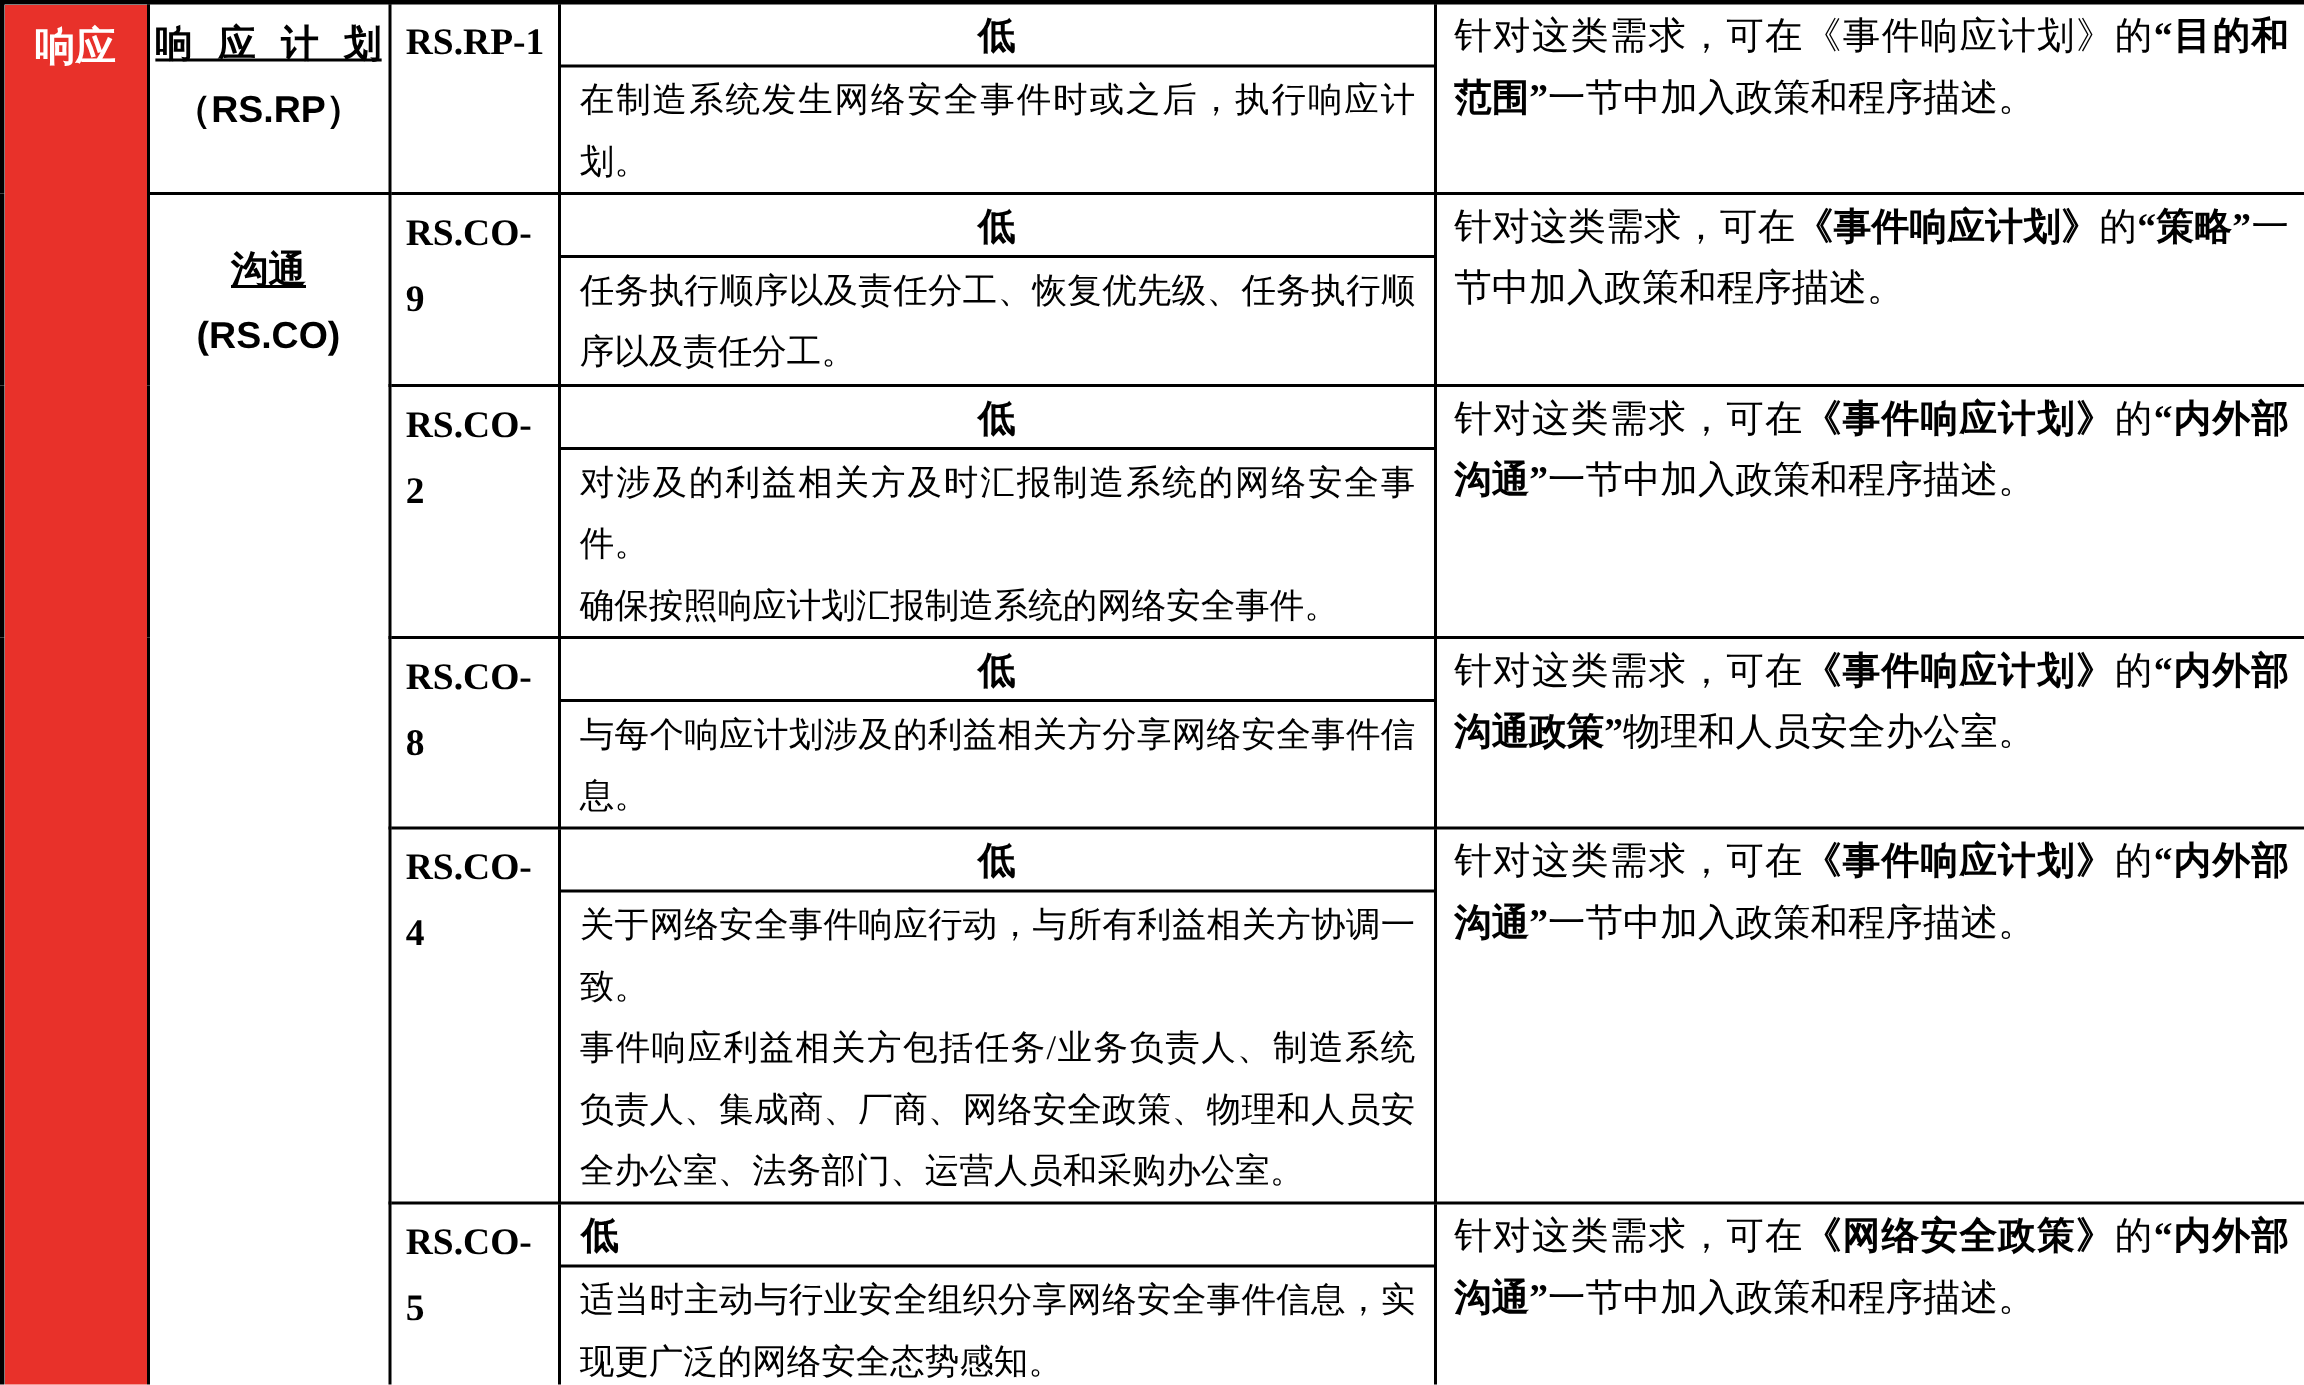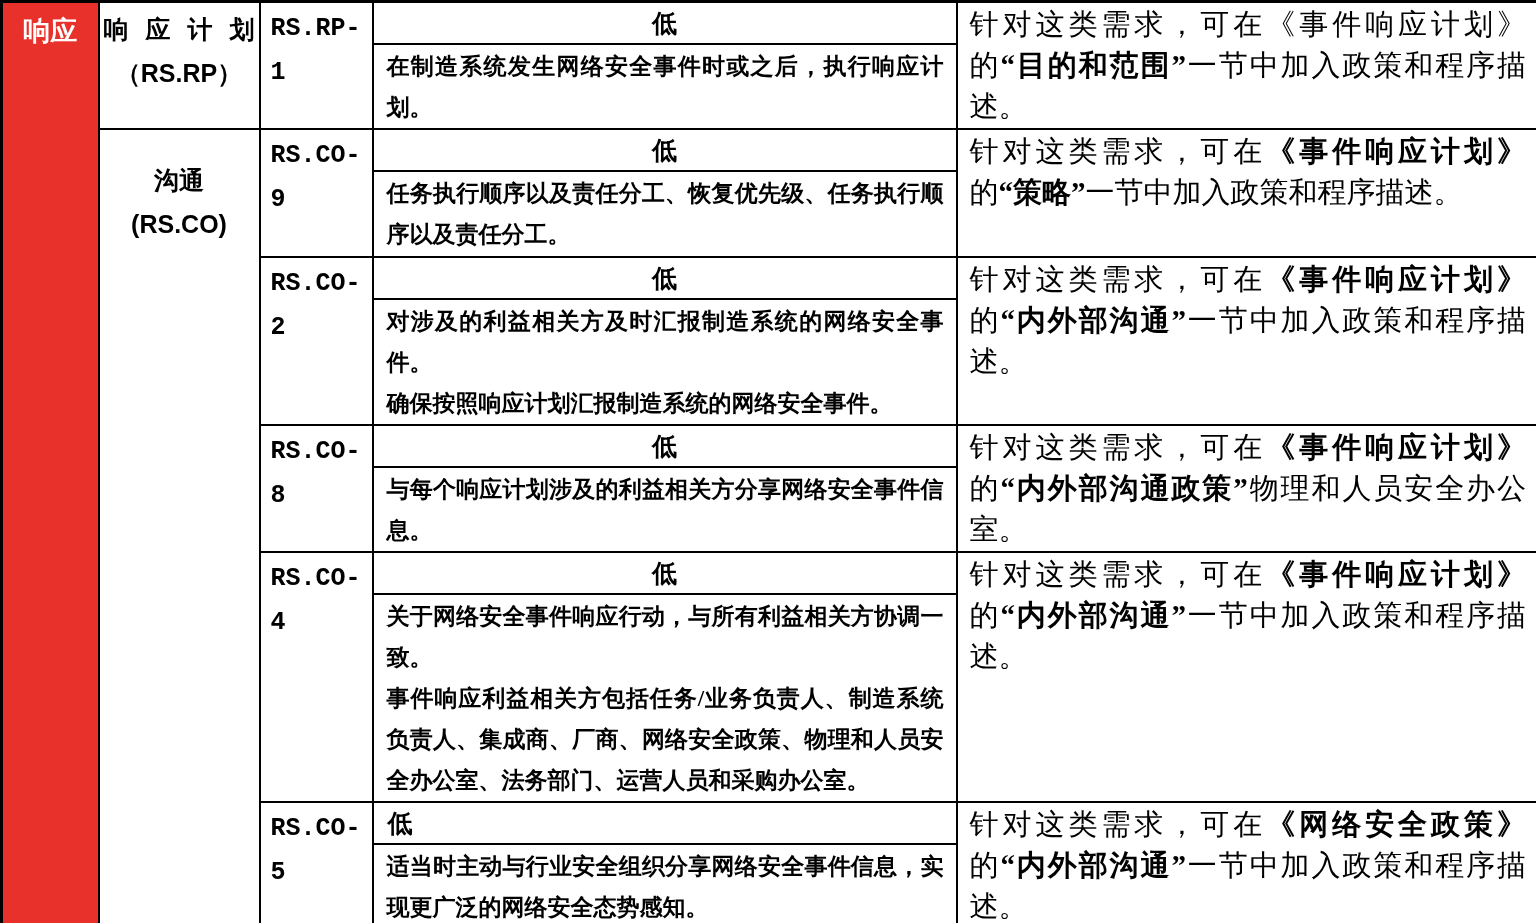--- a/index.html
+++ b/index.html
@@ -37,24 +37,24 @@
   
   td.category-cell {
     font-family: "Liberation Sans", "DejaVu Sans", sans-serif;
     font-weight: bold;
     font-size: 25px;
     text-align: center;
     line-height: 44px;
     padding-top: 4px;
   }
   td.category-cell.co { padding-top: 28px; }
-  td.category-cell .cat-line1 { word-spacing: 10px; }
+  td.category-cell .cat-line1 { word-spacing: 10px; text-decoration: underline; }
   
   td.id-cell {
-    font-family: Liberation Mono, monospace;
+    font-family: Liberation Serif, serif;
     font-weight: bold;
     font-size: 25px;
     line-height: 44px;
     padding: 4px 8px 0 10px;
     word-break: normal;
   }
   
   td.main-cell { vertical-align: top; }
   .priority {
     height: 40px;
@@ -68,26 +68,25 @@
   }
   tr.last-row .priority {
     justify-content: flex-start;
     padding-left: 14px;
   }
   .desc {
     padding: 1px 12px 0 13px;
     font-size: 23px;
     line-height: 41px;
     text-align: justify;
-    font-weight: bold;
   }
   
   td.rec-cell {
     padding: 1px 10px 0 12px;
-    font-size: 29px;
+    font-size: 25px;
     line-height: 41px;
     text-align: justify;
   }
   .b { font-weight: bold; }
 </style>
 </head>
 <body>
 
 <table class="doc-table">
   <colgroup>

